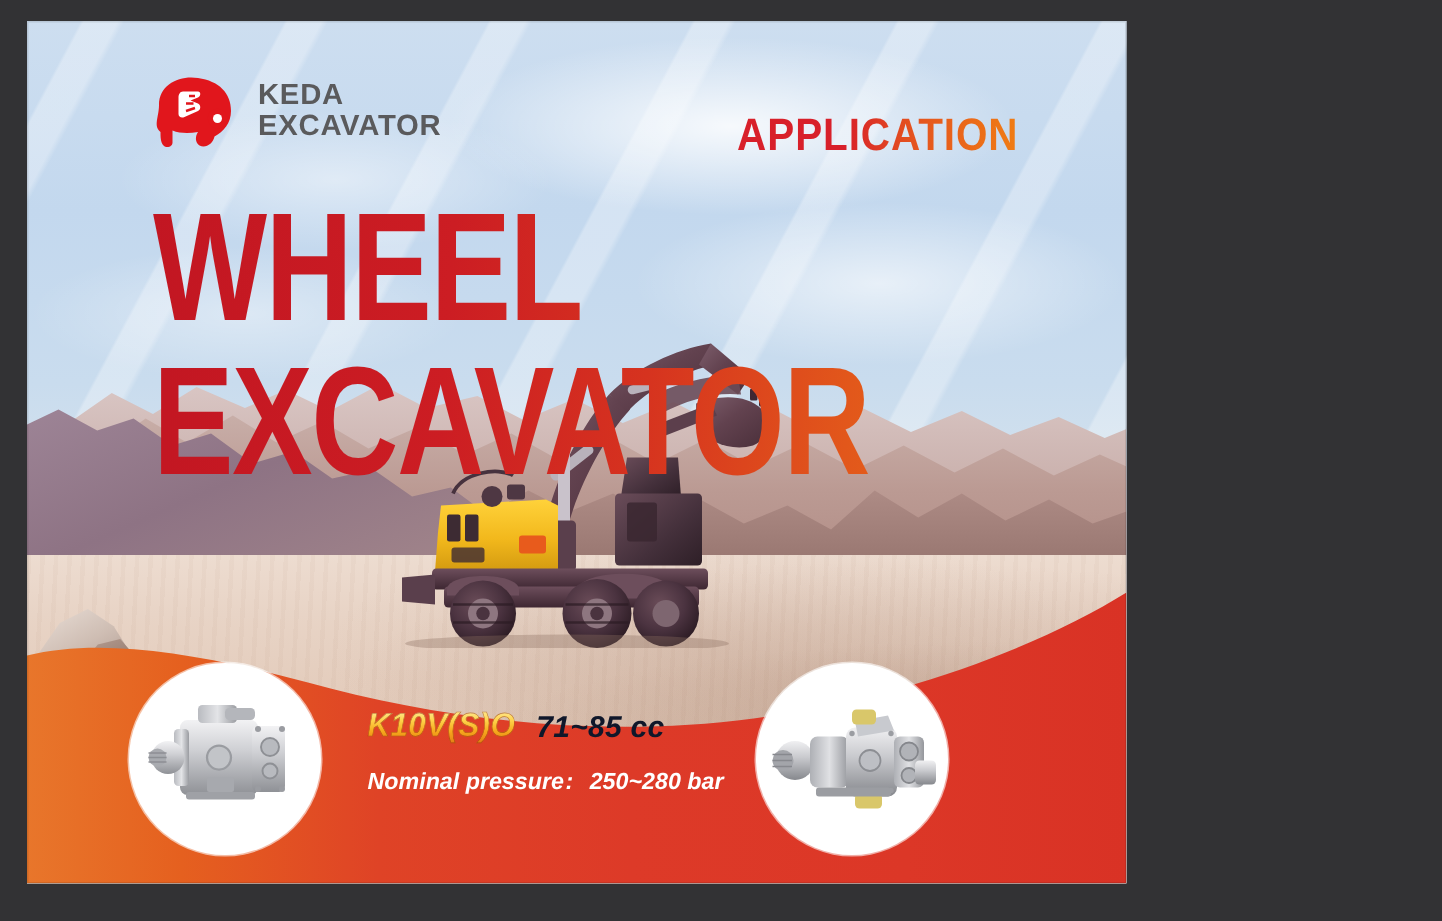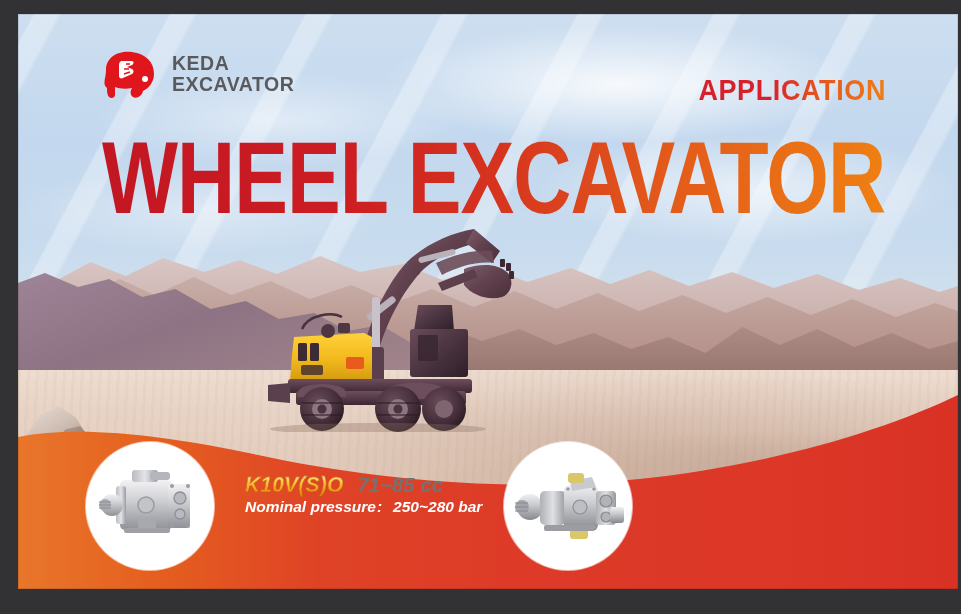--- a/index.html
+++ b/index.html
@@ -3,21 +3,21 @@
 <meta charset="utf-8">
 <style>
   * { margin:0; padding:0; box-sizing:border-box; }
   html,body{
     width:961px; height:614px; overflow:hidden;
     background:#323234;
     font-family:"Liberation Sans", sans-serif;
   }
   #banner{
     position:absolute; left:18px; top:14px;
-    width:940px; height:575px;
+    width:733px; height:575px;
     overflow:hidden;
     background:#cfe0ef;
   }
 
   
   .sky{
     position:absolute; inset:0;
     background:
       linear-gradient(180deg,#cddef0 0%,#c3d8ee 22%,#c9dcee 42%,#d9e4ec 60%,#e6e4e2 72%,#efe1d8 80%,#f2e2d6 100%);
   }
@@ -120,26 +120,26 @@
 
   .modelRow{ display:flex; align-items:baseline; gap:14px; }
   .modelName{
     font-weight:bold; font-style:italic; font-size:21px; letter-spacing:.2px;
     background:linear-gradient(180deg,#fff0a8 0%,#ffd24a 34%,#f7a91d 62%,#e07512 100%);
     -webkit-background-clip:text; background-clip:text; color:transparent;
     -webkit-text-stroke:0.4px rgba(120,25,10,.55);
     transform:scale(1.0,1.05); transform-origin:left bottom;
   }
   .modelCC{
-    font-weight:bold; font-style:italic; font-size:20px; color:#737373;
+    font-weight:bold; font-style:italic; font-size:20px; color:#0f172a;
     letter-spacing:.2px;
   }
   .specLine{
     font-weight:bold; font-style:italic; font-size:15.5px; color:#fff;
-    margin-top:1px; white-space:nowrap;
+    margin-top:16px; white-space:nowrap;
   }
   .specLine .lbl{ letter-spacing:0px; }
   .specLine .colon{ margin:0 3px 0 1px; }
   .specLine .val{ margin-left:8px; }
 
   
   .innerEdge{
     position:absolute; inset:0; pointer-events:none;
     box-shadow:inset 0 0 0 1px rgba(0,0,0,.10);
   }

